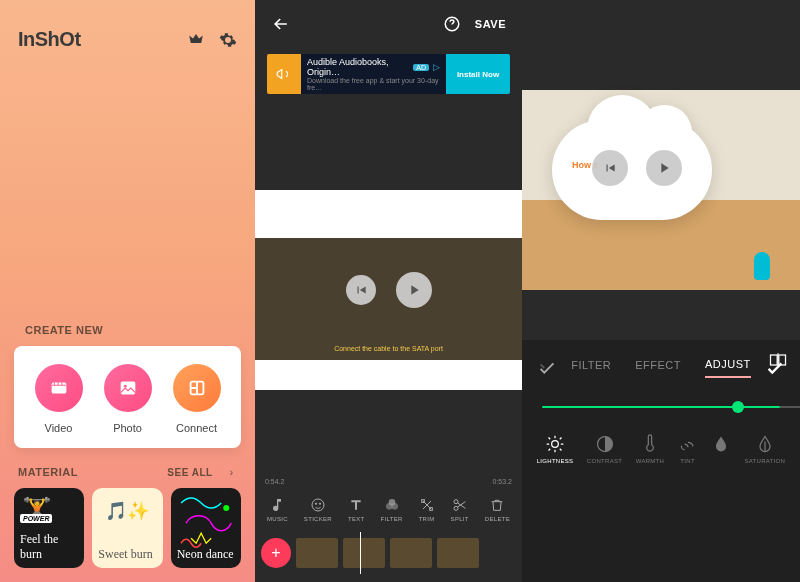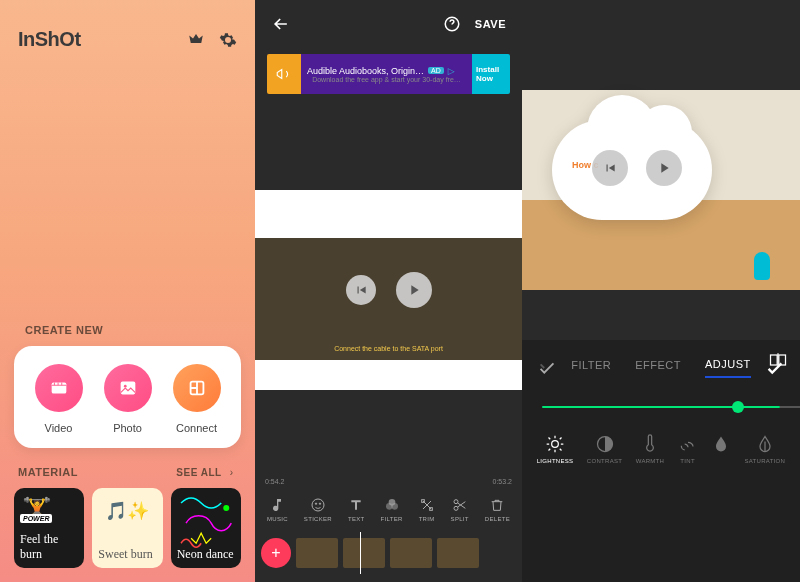--- a/index.html
+++ b/index.html
@@ -6,21 +6,21 @@
 body { width: 800px; height: 582px; display: flex; background: #fff; }
 
 
 .panel1 { width: 255px; height: 100%; background: linear-gradient(180deg, #f9b78e 0%, #f7a77e 45%, #f58c85 100%); position: relative; display: flex; flex-direction: column; }
 .p1-header { display: flex; align-items: center; justify-content: space-between; padding: 28px 18px 0 18px; }
 .p1-logo { font-size: 20px; font-weight: 700; color: #3a3a3a; letter-spacing: -0.5px; }
 .p1-header-icons { display: flex; gap: 14px; }
 .p1-crown, .p1-gear { color: #3a3a3a; }
 .p1-spacer { flex: 1; }
 .p1-section-label { font-size: 11px; font-weight: 600; color: #6a4a3a; padding: 0 18px 10px 25px; letter-spacing: 0.5px; }
-.p1-card { background: #fff; border-radius: 18px; margin: 0 14px 18px 14px; padding: 18px 10px 14px 10px; display: flex; justify-content: space-around; box-shadow: 0 4px 12px rgba(0,0,0,0.08); }
+.p1-card { background: #fff; border-radius: 8px; margin: 0 14px 18px 14px; padding: 18px 10px 14px 10px; display: flex; justify-content: space-around; box-shadow: 0 4px 12px rgba(0,0,0,0.08); }
 .p1-create-item { display: flex; flex-direction: column; align-items: center; gap: 10px; }
 .p1-create-icon { width: 48px; height: 48px; border-radius: 50%; display: flex; align-items: center; justify-content: center; }
 .p1-create-icon.pink { background: linear-gradient(135deg, #ff6b9d, #ff4d85); }
 .p1-create-icon.orange { background: linear-gradient(135deg, #ffa25c, #ff7b3a); }
 .p1-create-label { font-size: 11px; color: #444; font-weight: 500; }
 .p1-material-head { display: flex; justify-content: space-between; align-items: center; padding: 0 22px 10px 18px; }
 .p1-seeall { font-size: 10px; font-weight: 600; color: #6a4a3a; letter-spacing: 0.5px; }
 .p1-chev { font-size: 10px; color: #6a4a3a; }
 .p1-materials { display: flex; gap: 8px; padding: 0 14px 14px 14px; }
 .p1-mat { flex: 1; border-radius: 10px; overflow: hidden; position: relative; height: 80px; display: flex; flex-direction: column; justify-content: flex-end; padding: 6px; }
@@ -35,25 +35,25 @@
 .m3-art { position: absolute; inset: 0; }
 
 
 .panel2 { width: 267px; height: 100%; background: #2a2a2a; display: flex; flex-direction: column; position: relative; }
 .p2-header { display: flex; align-items: center; justify-content: space-between; padding: 14px 16px; }
 .p2-back, .p2-help { color: #fff; }
 .p2-right { display: flex; align-items: center; gap: 14px; }
 .p2-save { color: #fff; font-size: 11px; font-weight: 600; letter-spacing: 0.5px; }
 .p2-ad { margin: 6px 12px 10px 12px; display: flex; align-items: stretch; border-radius: 2px; overflow: hidden; height: 40px; }
 .p2-ad-icon { width: 34px; background: #f2a321; display: flex; align-items: center; justify-content: center; }
-.p2-ad-body { flex: 1; background: #4c1d95; padding: 4px 6px; display: flex; flex-direction: column; justify-content: center; text-align: center; }
+.p2-ad-body { flex: 1; background: #0f172a; padding: 4px 6px; display: flex; flex-direction: column; justify-content: center; }
 .p2-ad-title { font-size: 9px; color: #fff; display: flex; align-items: center; gap: 4px; }
 .p2-ad-badge { background: #2fb0d4; color: #fff; font-size: 7px; padding: 0 3px; border-radius: 2px; }
 .p2-ad-sub { font-size: 7px; color: #888; }
-.p2-ad-cta { width: 38px; background: #00bcd4; display: flex; align-items: center; justify-content: center; font-size: 8px; font-weight: 600; color: #fff; padding: 0 4px; }
+.p2-ad-cta { width: 64px; background: #00bcd4; display: flex; align-items: center; justify-content: center; font-size: 8px; font-weight: 600; color: #fff; padding: 0 4px; }
 .p2-preview { flex: 1; display: flex; align-items: center; justify-content: center; position: relative; }
 .p2-video { width: 100%; height: 200px; background: linear-gradient(180deg, #fff 0 25%, #3a3a2a 25% 85%, #fff 85%); position: relative; display: flex; align-items: center; justify-content: center; gap: 20px; }
 .p2-vid-inner { position: absolute; top: 48px; bottom: 30px; left: 0; right: 0; background: #4a4030; }
 .p2-subtitle { position: absolute; bottom: 38px; left: 0; right: 0; text-align: center; font-size: 7px; color: #f2c94c; }
 .p2-play-btn { width: 36px; height: 36px; border-radius: 50%; background: rgba(220,220,220,0.85); display: flex; align-items: center; justify-content: center; z-index: 2; }
 .p2-play-btn.sm { width: 30px; height: 30px; }
 .p2-times { display: flex; justify-content: space-between; padding: 2px 10px; font-size: 7px; color: #888; }
 .p2-toolbar { display: flex; justify-content: space-around; padding: 10px 4px 6px 4px; }
 .p2-tool { display: flex; flex-direction: column; align-items: center; gap: 3px; color: #aaa; }
 .p2-tool-label { font-size: 6px; letter-spacing: 0.3px; }
@@ -69,21 +69,21 @@
 .p3-cloud { position: absolute; top: 120px; left: 30px; width: 160px; height: 100px; background: #fff; border-radius: 50px; filter: drop-shadow(0 4px 8px rgba(0,0,0,0.15)); }
 .p3-cloud::before { content: ''; position: absolute; top: -25px; left: 35px; width: 70px; height: 70px; background: #fff; border-radius: 50%; }
 .p3-cloud::after { content: ''; position: absolute; top: -15px; right: 20px; width: 55px; height: 55px; background: #fff; border-radius: 50%; }
 .p3-cloudtext { position: absolute; top: 160px; left: 50px; font-size: 9px; color: #f08030; font-weight: 600; z-index: 3; }
 .p3-controls { position: absolute; top: 150px; left: 70px; display: flex; gap: 18px; z-index: 4; }
 .p3-pbtn { width: 36px; height: 36px; border-radius: 50%; background: rgba(200,200,200,0.9); display: flex; align-items: center; justify-content: center; }
 .p3-figure { position: absolute; right: 30px; bottom: 60px; width: 16px; height: 28px; background: #00bcd4; border-radius: 8px 8px 4px 4px; }
 .p3-compare { position: absolute; right: 12px; top: 350px; color: #fff; }
 .p3-tabs { display: flex; align-items: center; justify-content: center; gap: 24px; padding: 18px 0 10px 0; position: relative; }
 .p3-tab { font-size: 11px; color: #888; font-weight: 500; letter-spacing: 0.5px; padding-bottom: 6px; }
-.p3-tab.active { color: #fff; border-bottom: 2px solid #1d4ed8; }
+.p3-tab.active { color: #fff; border-bottom: 2px solid #fca5a5; }
 .p3-check { position: absolute; color: #aaa; }
 .p3-check.left { left: 14px; }
 .p3-check.right { right: 14px; color: #fff; }
 .p3-slider { padding: 18px 20px 14px 20px; position: relative; }
 .p3-track { height: 2px; background: #00e676; border-radius: 2px; position: relative; }
 .p3-track::after { content: ''; position: absolute; right: -15%; top: 0; width: 15%; height: 2px; background: #555; }
 .p3-knob { position: absolute; right: 15%; top: -5px; width: 12px; height: 12px; border-radius: 50%; background: #00e676; }
 .p3-adjust-icons { display: flex; justify-content: space-around; padding: 12px 8px 20px 8px; }
 .p3-adj { display: flex; flex-direction: column; align-items: center; gap: 4px; color: #777; }
 .p3-adj.active { color: #fff; }
@@ -139,21 +139,21 @@
             <rect x="5" y="5" width="14" height="14" rx="2"></rect>
             <path d="M12 5v14M5 12h7"></path>
           </svg>
       </div>
       <div class="p1-create-label">Connect</div>
     </div>
   </div>
 
   <div class="p1-material-head">
     <div class="p1-section-label" style="padding:0">MATERIAL</div>
-    <div style="display:flex;align-items:flex-end;gap:8px">
+    <div style="display:flex;align-items:flex-end;gap:17px">
       <span class="p1-seeall">SEE ALL</span>
       <span class="p1-chev">›</span>
     </div>
   </div>
   <div class="p1-materials">
     <div class="p1-mat m1">
       <div class="m1-art">🏋️</div>
       <div class="m1-power">POWER</div>
       <div class="p1-mat-label">Feel the burn</div>
     </div>

